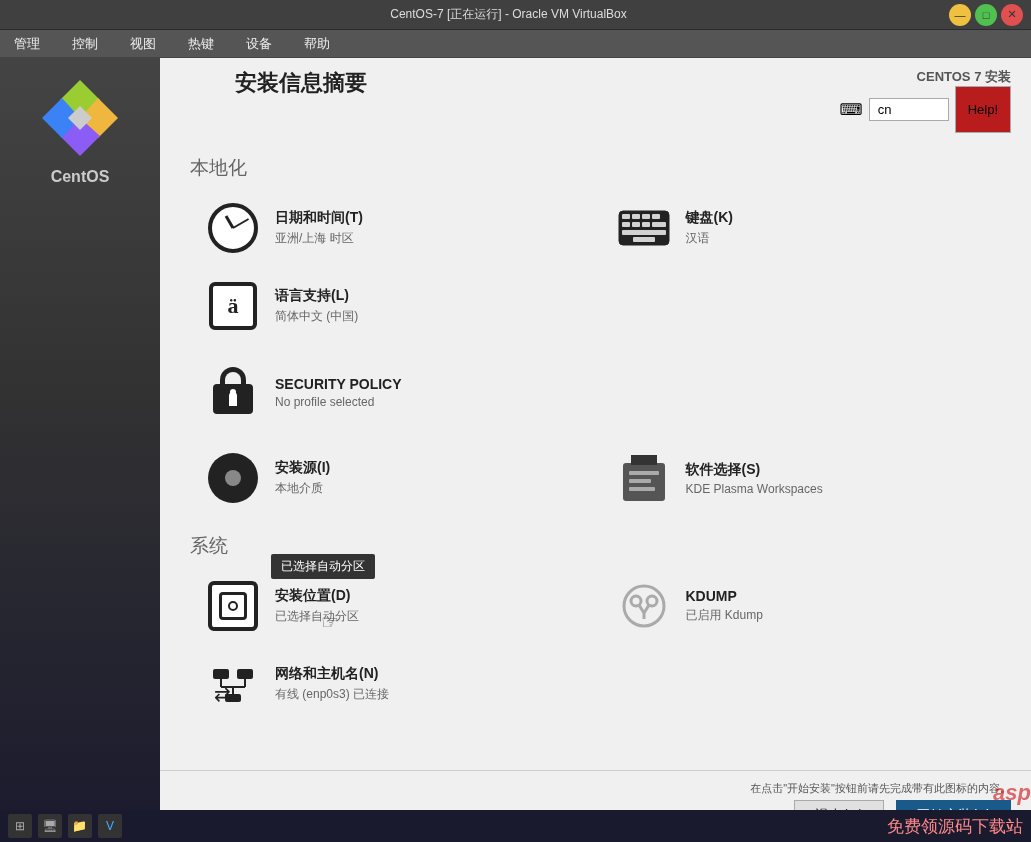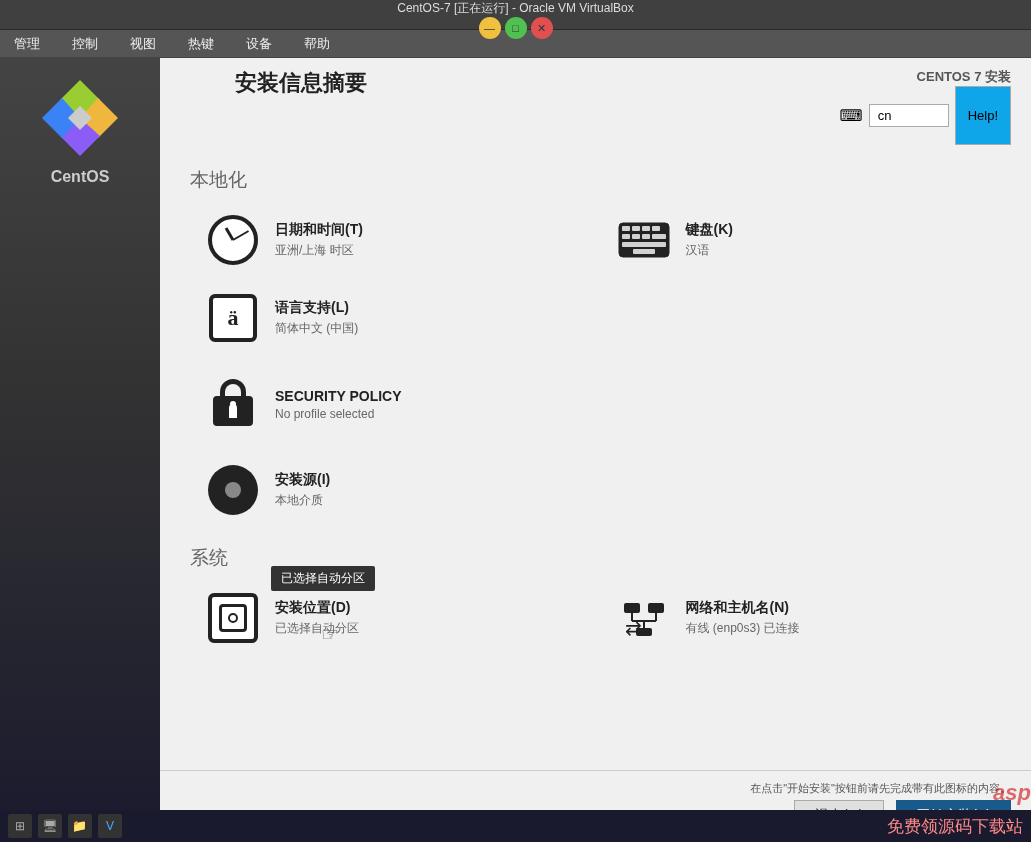--- a/index.html
+++ b/index.html
@@ -14,21 +14,20 @@
 
     
     .title-bar {
       height: 30px;
       background: #404040;
       display: flex;
       align-items: center;
       justify-content: space-between;
       padding: 0 8px;
       border-bottom: 1px solid #2a2a2a;
-      flex-direction: column;
     }
     .title-bar-text {
       color: #ddd;
       font-size: 12px;
       flex: 1;
       text-align: center;
     }
     .title-bar-controls {
       display: flex;
       gap: 4px;
@@ -132,23 +131,23 @@
       gap: 6px;
     }
     .lang-input {
       border: 1px solid #aaa;
       background: white;
       padding: 3px 8px;
       font-size: 13px;
       width: 80px;
     }
     .help-btn {
-      background: #0ea5e9;
+      background: #b91c1c;
       border: 1px solid #aaa;
-      padding: 21px 12px;
+      padding: 15px 12px;
       font-size: 13px;
       cursor: pointer;
     }
 
     
     .content-scroll {
       flex: 1;
       overflow-y: auto;
       padding: 0 20px 20px 30px;
     }
@@ -565,20 +564,35 @@
             <div class="dvd-icon">
               <div class="dvd-inner"></div>
             </div>
           </div>
           <div class="item-text">
             <span class="item-title">安装源(I)</span>
             <span class="item-subtitle">本地介质</span>
           </div>
         </div>
 
+        <div class="item-card">
+          <div class="item-icon">
+            <svg width="46" height="50" viewBox="0 0 46 50">
+              <rect x="2" y="10" width="42" height="38" rx="3" fill="#555"></rect>
+              <polygon points="10,2 36,2 36,12 10,12" fill="#333"></polygon>
+              <rect x="8" y="18" width="30" height="4" rx="1" fill="#aaa"></rect>
+              <rect x="8" y="26" width="22" height="4" rx="1" fill="#aaa"></rect>
+              <rect x="8" y="34" width="26" height="4" rx="1" fill="#aaa"></rect>
+            </svg>
+          </div>
+          <div class="item-text">
+            <span class="item-title">软件选择(S)</span>
+            <span class="item-subtitle">KDE Plasma Workspaces</span>
+          </div>
+        </div>
       </div>
 
       <div class="section-header">系统</div>
       <div class="items-grid">
 
         <div class="item-card" style="position:relative">
 
           <div style="position:absolute; top:-14px; left:80px; background:#333; color:white; padding:4px 10px; font-size:12px; border-radius:2px; white-space:nowrap; z-index:10;">
             <span>已选择自动分区</span>
           </div>
@@ -590,20 +604,36 @@
             </div>
           </div>
           <div class="item-text">
             <span class="item-title">安装位置(D)</span>
             <span class="item-subtitle">已选择自动分区</span>
           </div>
 
           <span style="position:absolute; bottom:10px; left:130px; font-size:20px; color:#555; pointer-events:none;">☞</span>
         </div>
 
+        <div class="item-card">
+          <div class="item-icon">
+            <svg width="50" height="50" viewBox="0 0 50 50">
+              <circle cx="25" cy="25" r="20" fill="none" stroke="#aaa" stroke-width="3"></circle>
+              <circle cx="17" cy="20" r="5" fill="none" stroke="#aaa" stroke-width="3"></circle>
+              <line x1="20" y1="24" x2="25" y2="32" stroke="#aaa" stroke-width="3"></line>
+              <circle cx="33" cy="20" r="5" fill="none" stroke="#aaa" stroke-width="3"></circle>
+              <line x1="30" y1="24" x2="25" y2="32" stroke="#aaa" stroke-width="3"></line>
+              <line x1="25" y1="32" x2="25" y2="38" stroke="#aaa" stroke-width="3"></line>
+            </svg>
+          </div>
+          <div class="item-text">
+            <span class="item-title">KDUMP</span>
+            <span class="item-subtitle">已启用 Kdump</span>
+          </div>
+        </div>
 
         <div class="item-card">
           <div class="item-icon">
             <svg width="50" height="50" viewBox="0 0 50 50">
               <rect x="5" y="10" width="16" height="10" rx="2" fill="#222"></rect>
               <rect x="29" y="10" width="16" height="10" rx="2" fill="#222"></rect>
               <line x1="13" y1="20" x2="13" y2="28" stroke="#222" stroke-width="2"></line>
               <line x1="37" y1="20" x2="37" y2="28" stroke="#222" stroke-width="2"></line>
               <line x1="13" y1="28" x2="37" y2="28" stroke="#222" stroke-width="2"></line>
               <line x1="25" y1="28" x2="25" y2="35" stroke="#222" stroke-width="2"></line>

